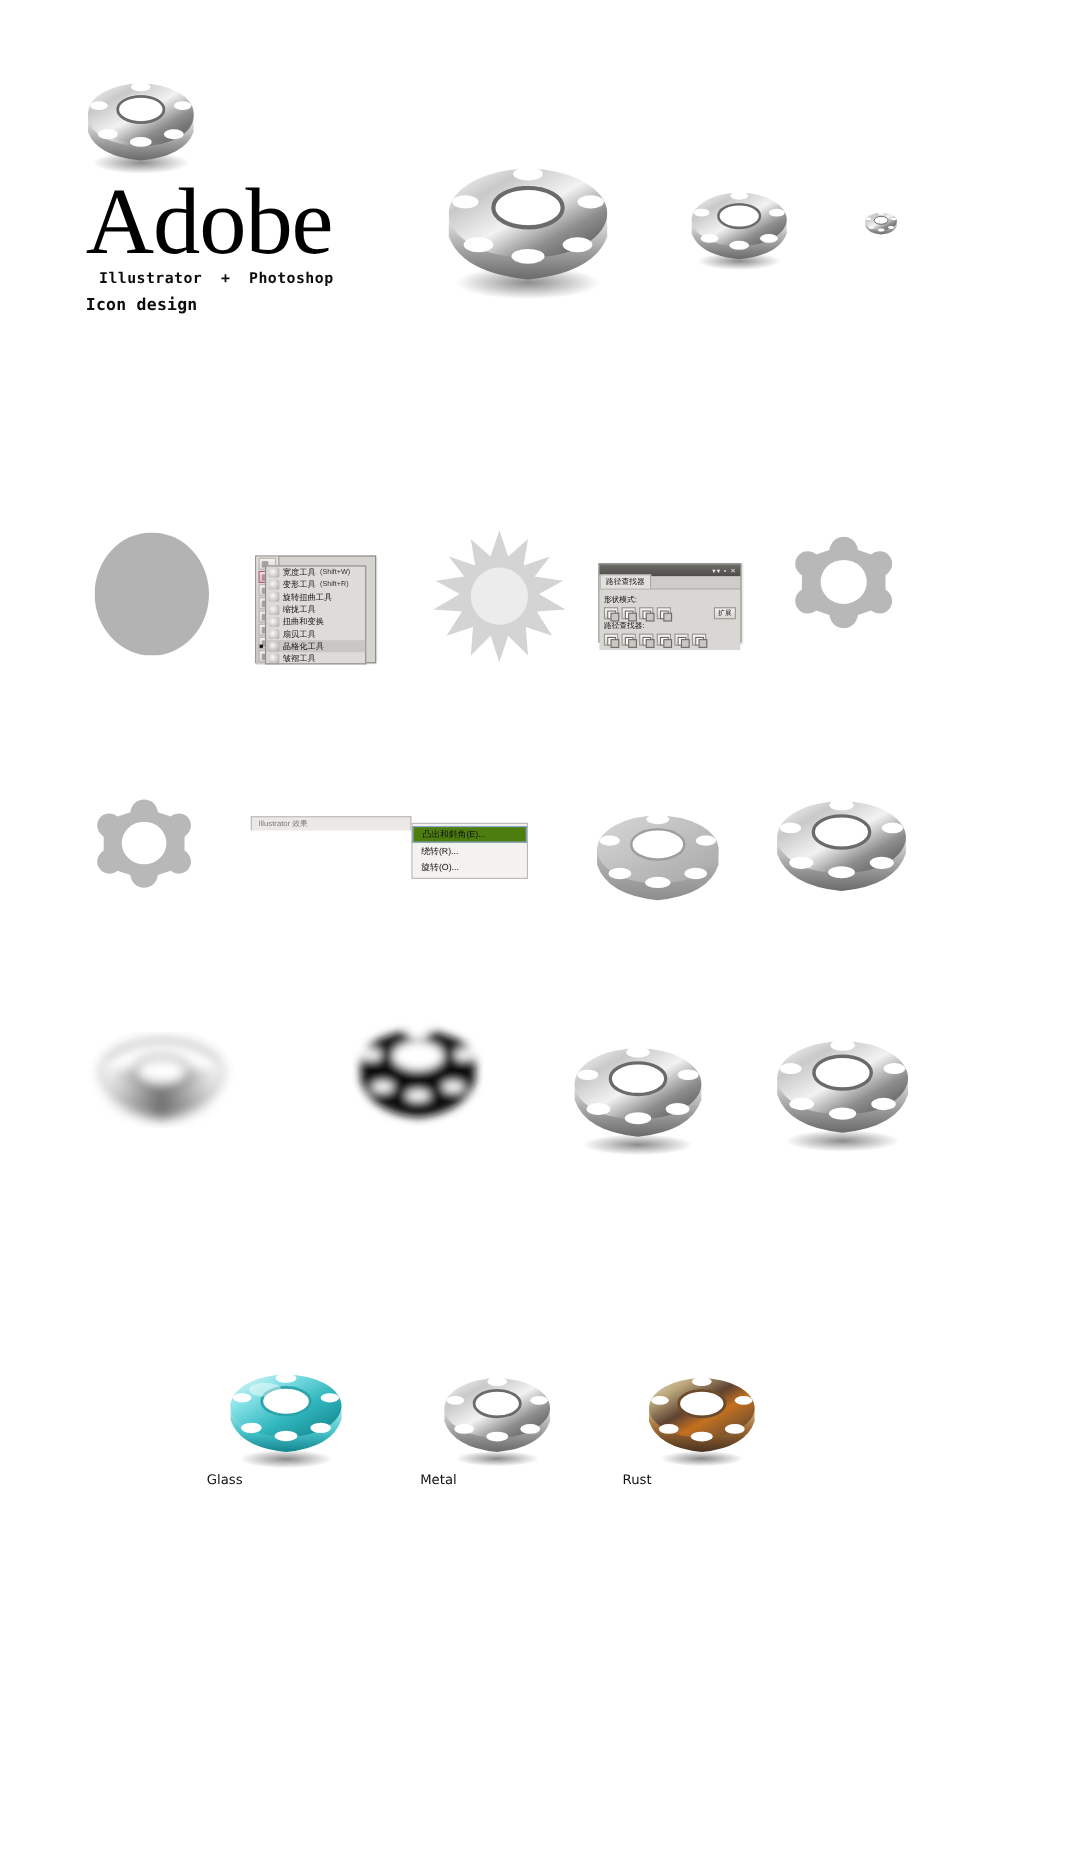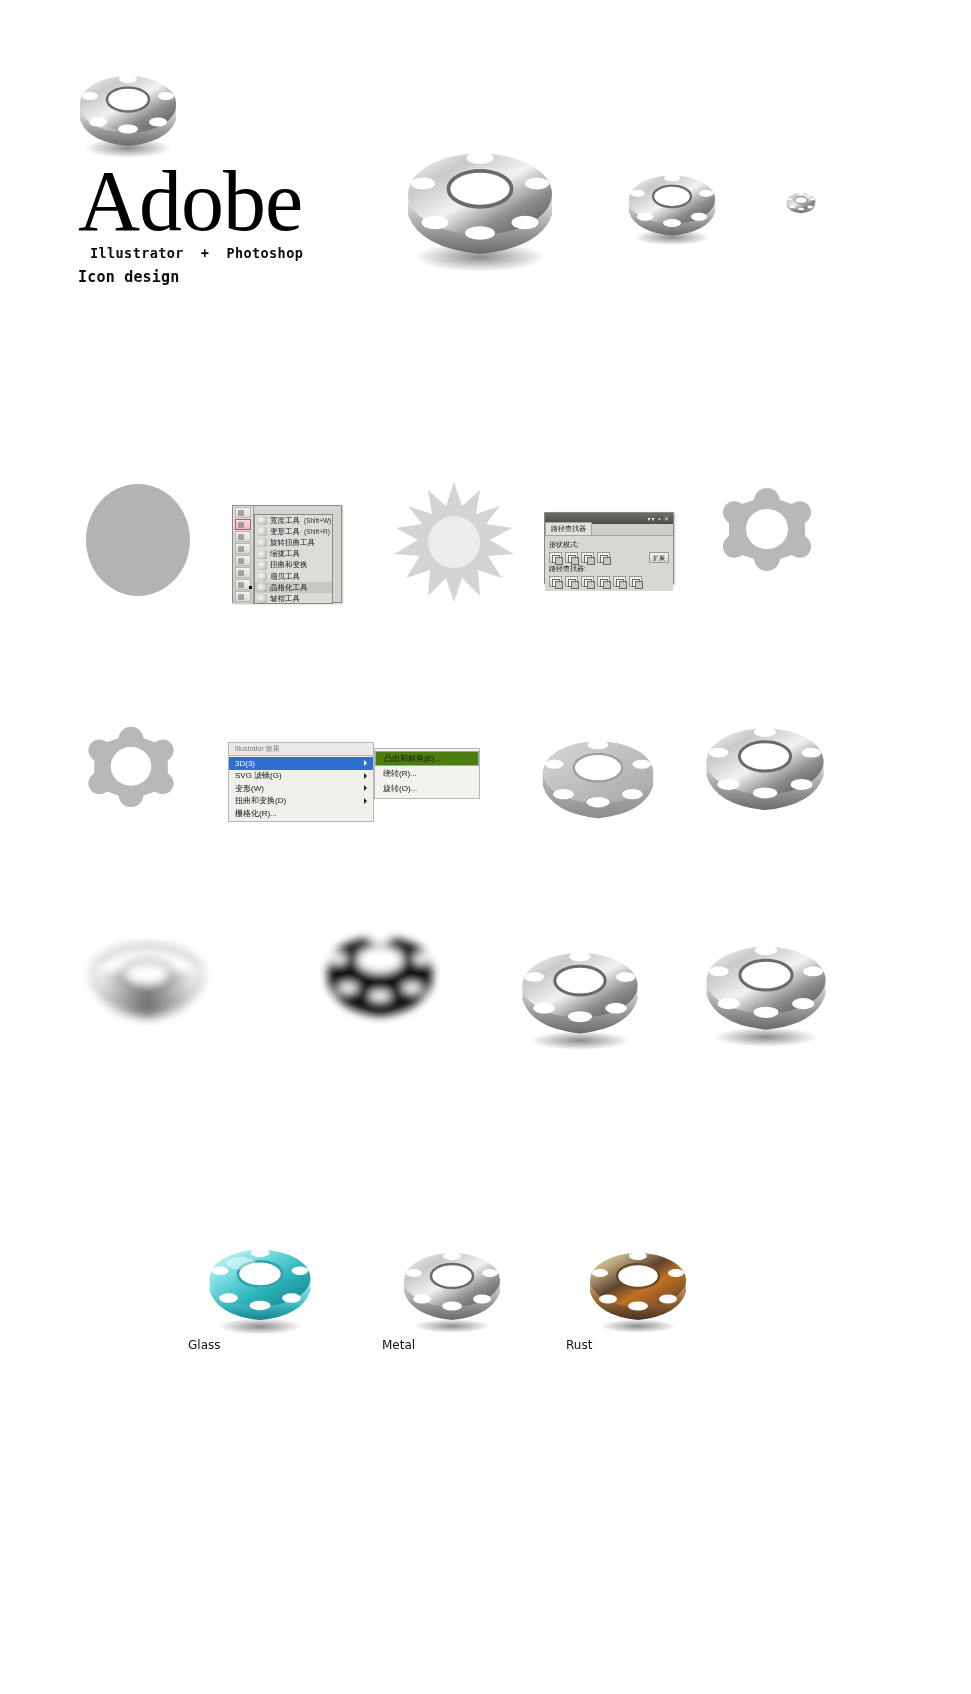--- a/index.html
+++ b/index.html
@@ -70,21 +70,21 @@
   }
   #tool-flyout .toolstrip .tcell.sel{
     background:linear-gradient(180deg,#fdd6e2,#e9b9c8);
     border-color:#a06070;
   }
   #tool-flyout .toolstrip .tcell::after{
     content:""; position:absolute; left:2px; top:2px; width:6px; height:6px;
     background:#6d6b67; opacity:.55; border-radius:1px;
   }
   #tool-flyout .flyout{
-    position:absolute; left:21px; top:8px; width:79px; height:90px;
+    position:absolute; left:8px; top:8px; width:92px; height:90px;
     background:#dedcd8; border:1px solid #8a8884;
   }
   #tool-flyout .row{
     display:flex; align-items:center; height:11.2px; padding:0 2px;
     white-space:nowrap; position:relative;
   }
   #tool-flyout .row .g{
     width:10px; height:9px; margin-right:3px; flex:0 0 auto;
     background:radial-gradient(circle at 40% 40%, #fff 0%, #bdbbb7 70%, #8d8b87 100%);
     border-radius:2px; opacity:.85;
@@ -392,41 +392,20 @@
 
   <div class="abs gear-flat" style="left:72px; top:726px;">
     <svg width="118" height="104" viewBox="0 0 122 106">
       <path fill="#b8b8b8" d="M61 0 C68 0 73 5 74 12 L86 16 C91 12 99 12 103 18 C107 24 105 31 99 35 L99 48 C105 52 107 59 103 65 C99 71 91 71 86 67 L74 71 C73 78 68 83 61 83 C54 83 49 78 48 71 L36 67 C31 71 23 71 19 65 C15 59 17 52 23 48 L23 35 C17 31 15 24 19 18 C23 12 31 12 36 16 L48 12 C49 5 54 0 61 0 Z"></path>
       <ellipse cx="61" cy="41" rx="21" ry="20" fill="#ffffff"></ellipse>
     </svg>
   </div>
 
   <div class="abs" id="effect-menu">
     <div class="mhead">Illustrator 效果</div>
-    <div class="mbody">
-      <div class="mi sel">
-        <span>3D(3)</span>
-        <span class="arr"></span>
-      </div>
-      <div class="mi">
-        <span>SVG 滤镜(G)</span>
-        <span class="arr"></span>
-      </div>
-      <div class="mi">
-        <span>变形(W)</span>
-        <span class="arr"></span>
-      </div>
-      <div class="mi">
-        <span>扭曲和变换(D)</span>
-        <span class="arr"></span>
-      </div>
-      <div class="mi">
-        <span>栅格化(R)...</span>
-      </div>
-    </div>
   </div>
 
   <div class="abs" id="submenu">
     <div class="mbody">
       <div class="mi first">凸出和斜角(E)...</div>
       <div class="mi">绕转(R)...</div>
       <div class="mi">旋转(O)...</div>
     </div>
   </div>
 

